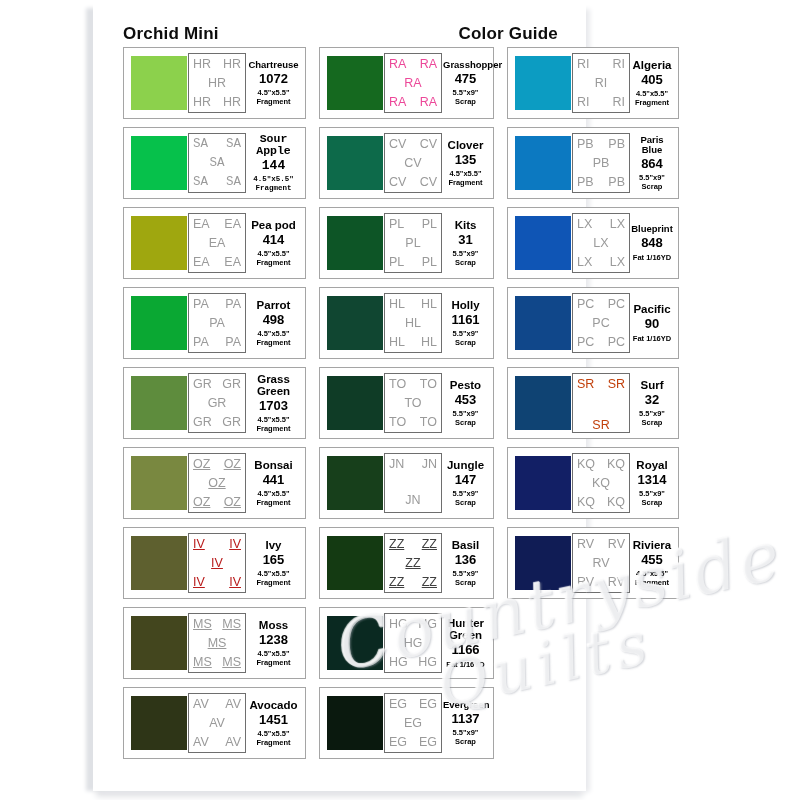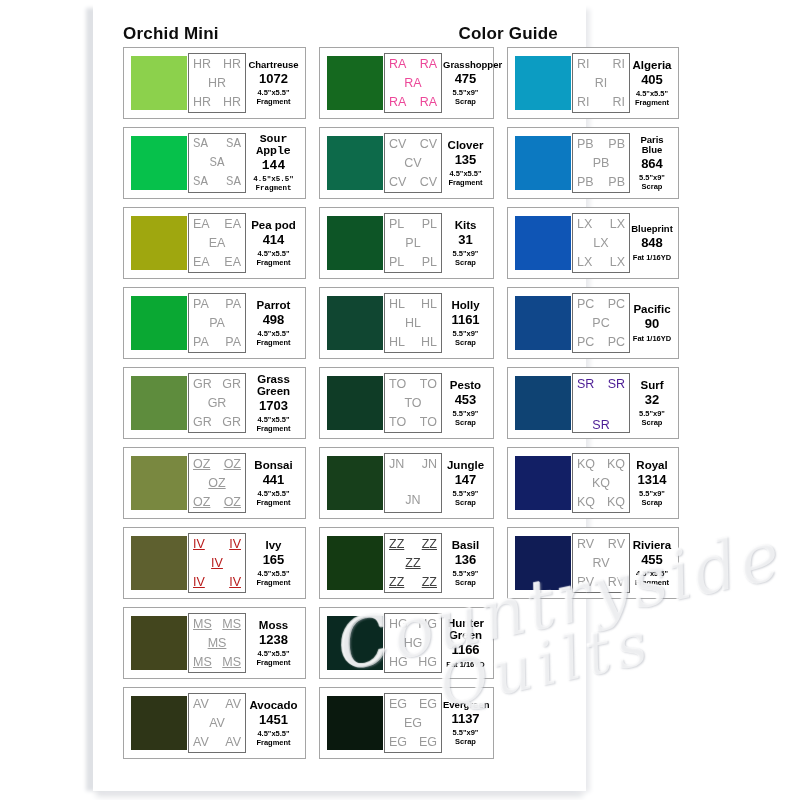--- a/index.html
+++ b/index.html
@@ -346,21 +346,21 @@
           </div>
           <div class="info">
             <div class="name">Pesto</div>
             <div class="num">453</div>
             <div class="size">5.5"x9"</div>
             <div class="type">Scrap</div>
           </div>
         </div>
         <div class="card" style="border-color: rgb(165, 165, 165);">
           <div class="swatch" style="background: rgb(15, 67, 115);"></div>
-          <div class="codebox" style="border-color: rgb(110, 110, 110); color: #4c1d95; gap: 28px;">
+          <div class="codebox" style="border-color: rgb(110, 110, 110); color: #c2410c; gap: 28px;">
             <div class="crow">
               <span class="code">SR</span>
               <span class="code">SR</span>
             </div>
             <div class="crow mid">
               <span class="code">SR</span>
             </div>
             <div class="crow">
               <span class="code">SR</span>
               <span class="code">SR</span>

